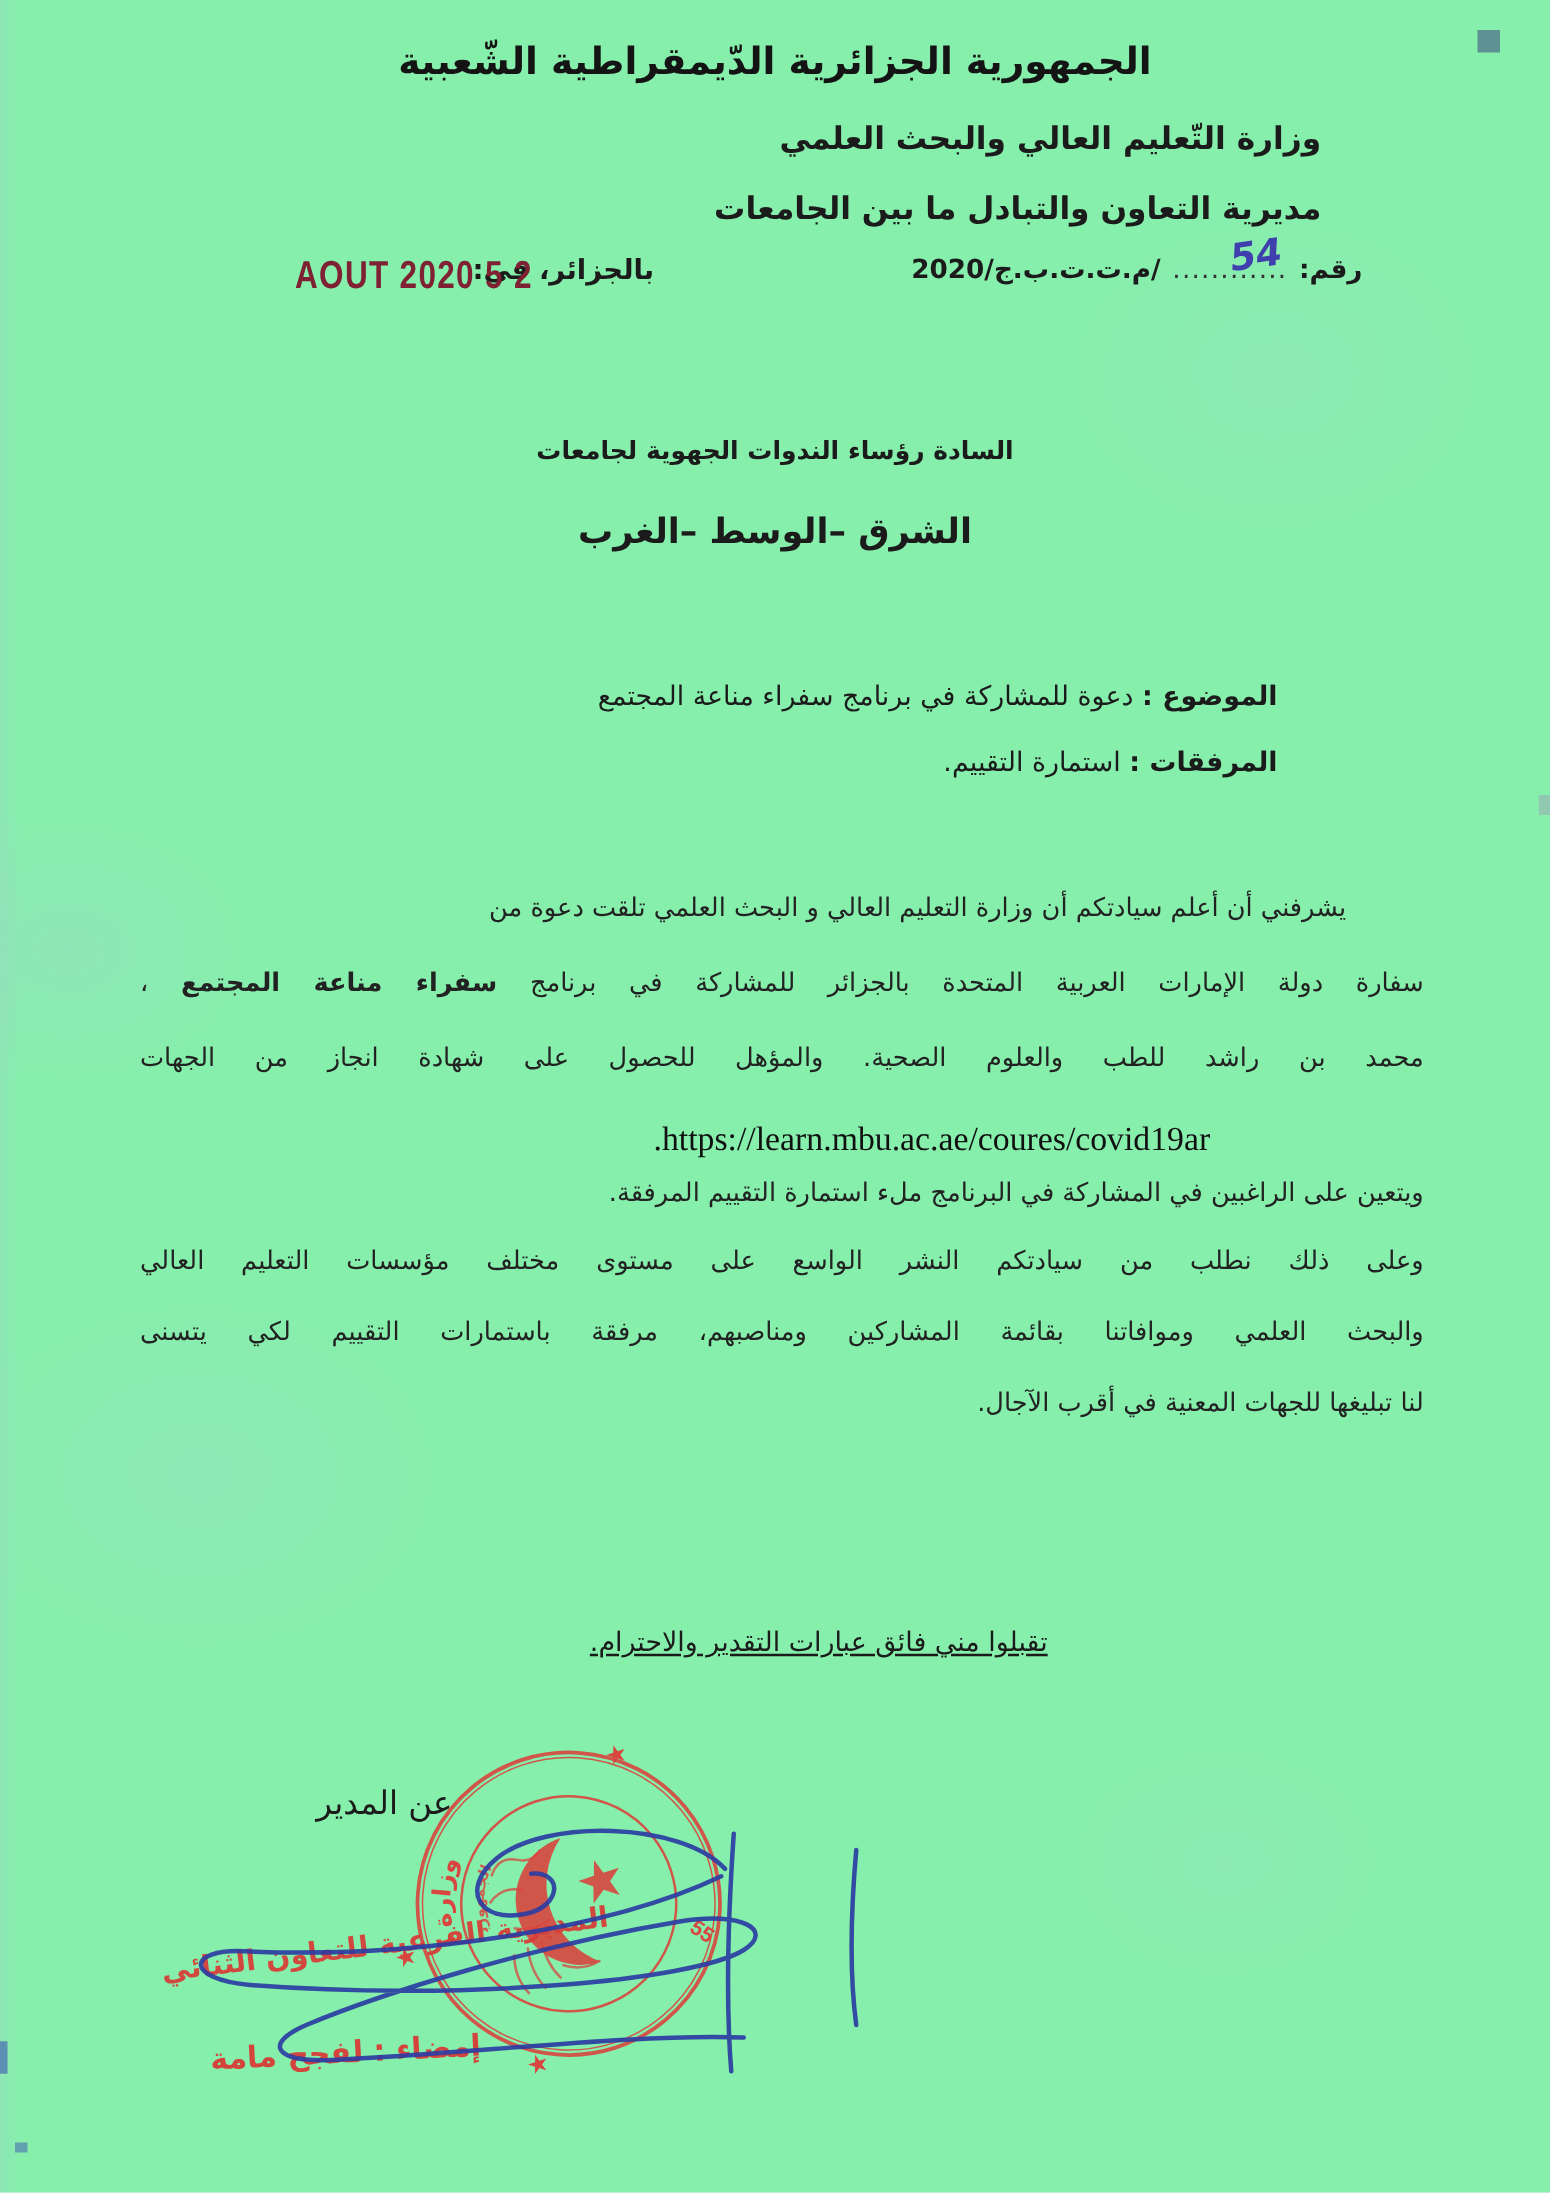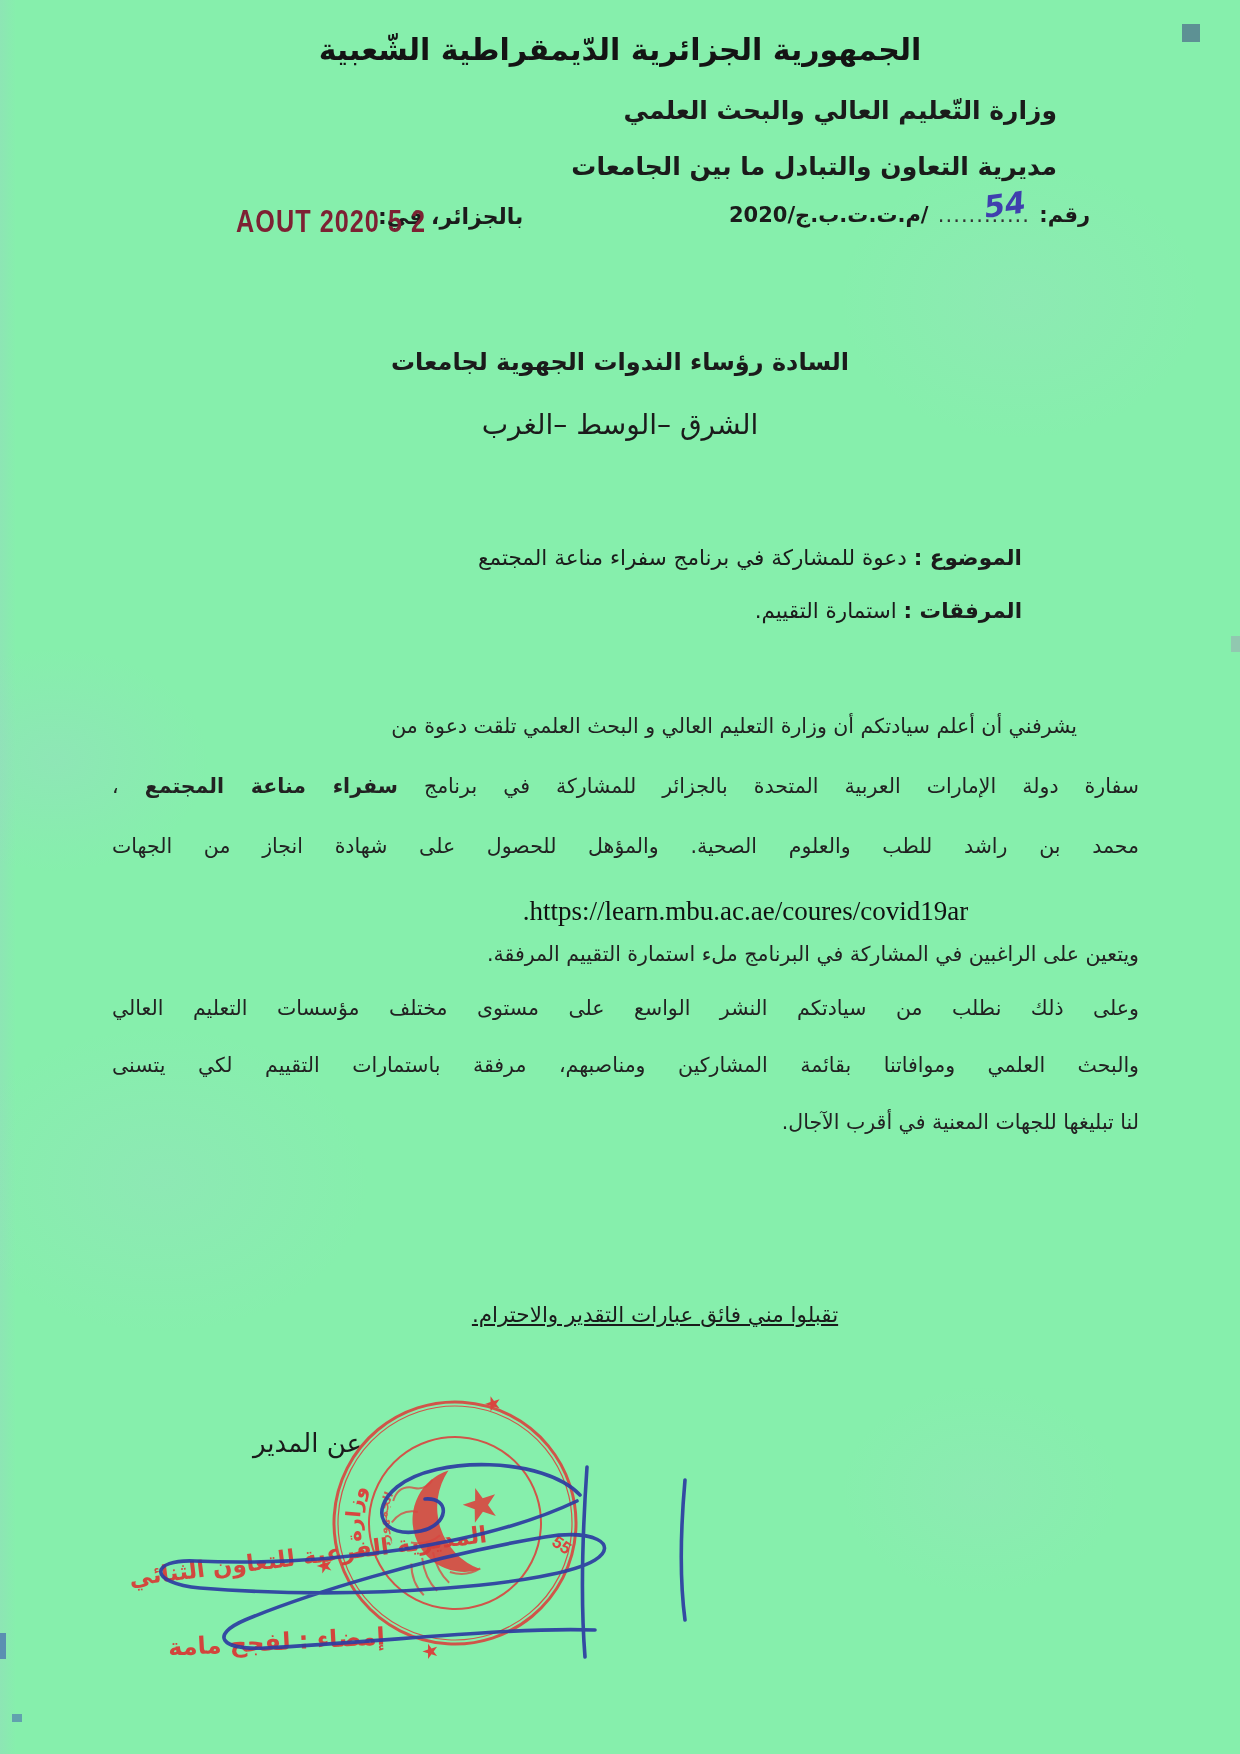--- a/index.html
+++ b/index.html
@@ -37,22 +37,22 @@
     transform:rotate(-8deg);font-family:"DejaVu Sans",sans-serif;
   }
   .placedate{top:204px;left:378px;font-size:22px;font-weight:bold;direction:rtl;}
   .datestamp{
     top:203px;left:236px;
     color:#7d2133;font-family:"Liberation Sans",sans-serif;
     font-size:24px;font-weight:bold;letter-spacing:1px;
     transform:scale(1.05,1.3);transform-origin:left top;white-space:nowrap;
   }
   
-  .recip1{top:348px;left:0;right:0;text-align:center;font-size:24px;font-weight:bold;}
-  .recip2{top:408px;left:0;right:0;text-align:center;font-size:28px;font-weight:normal;}
+  .recip1{top:348px;left:0;right:0;text-align:center;font-size:20px;font-weight:bold;}
+  .recip2{top:408px;left:0;right:0;text-align:center;font-size:28px;font-weight:bold;}
   
   .subject{top:545px;right:218px;font-size:21.5px;}
   .attach{top:598px;right:218px;font-size:21.5px;}
   .lbl{font-weight:bold;text-align:right;}
   
   .body-block{top:712px;right:101px;left:112px;font-size:20.5px;line-height:1.45;color:#222;}
   .bl{height:60px;}
   .bl-just{text-align:justify;text-align-last:justify;}
   .bl-right{text-align:right;}
   .bl-indent{text-indent:62px;}

